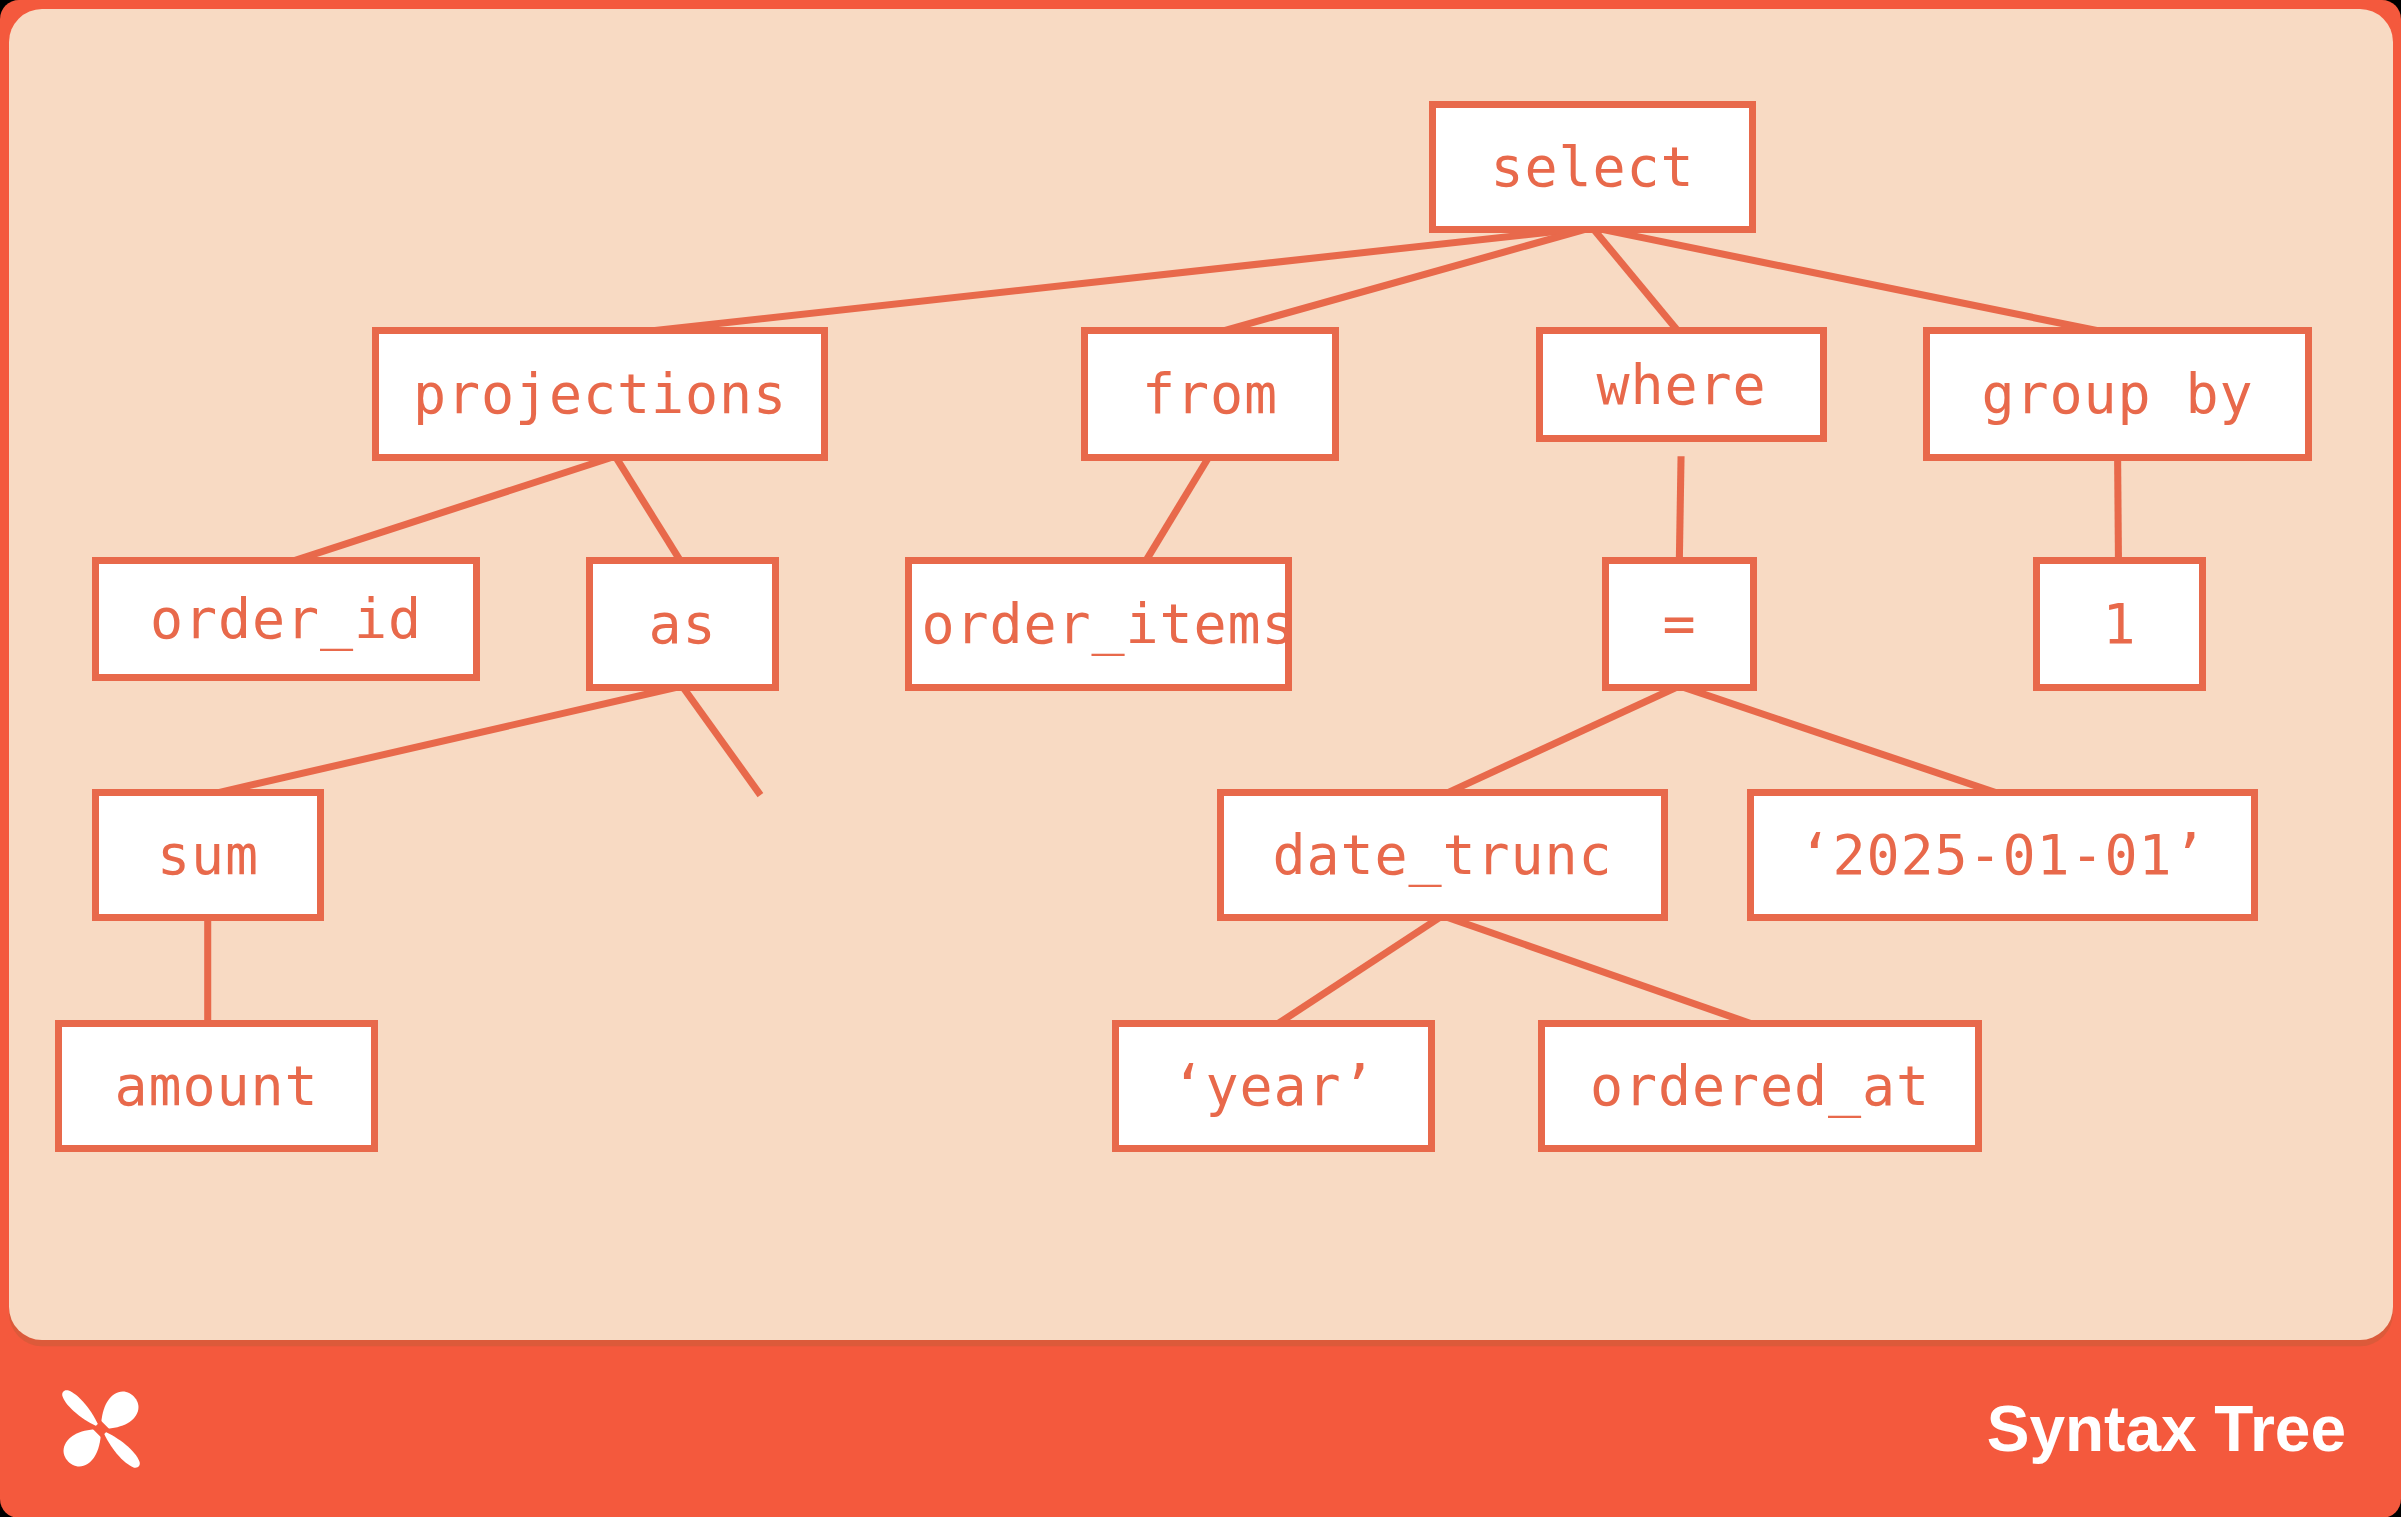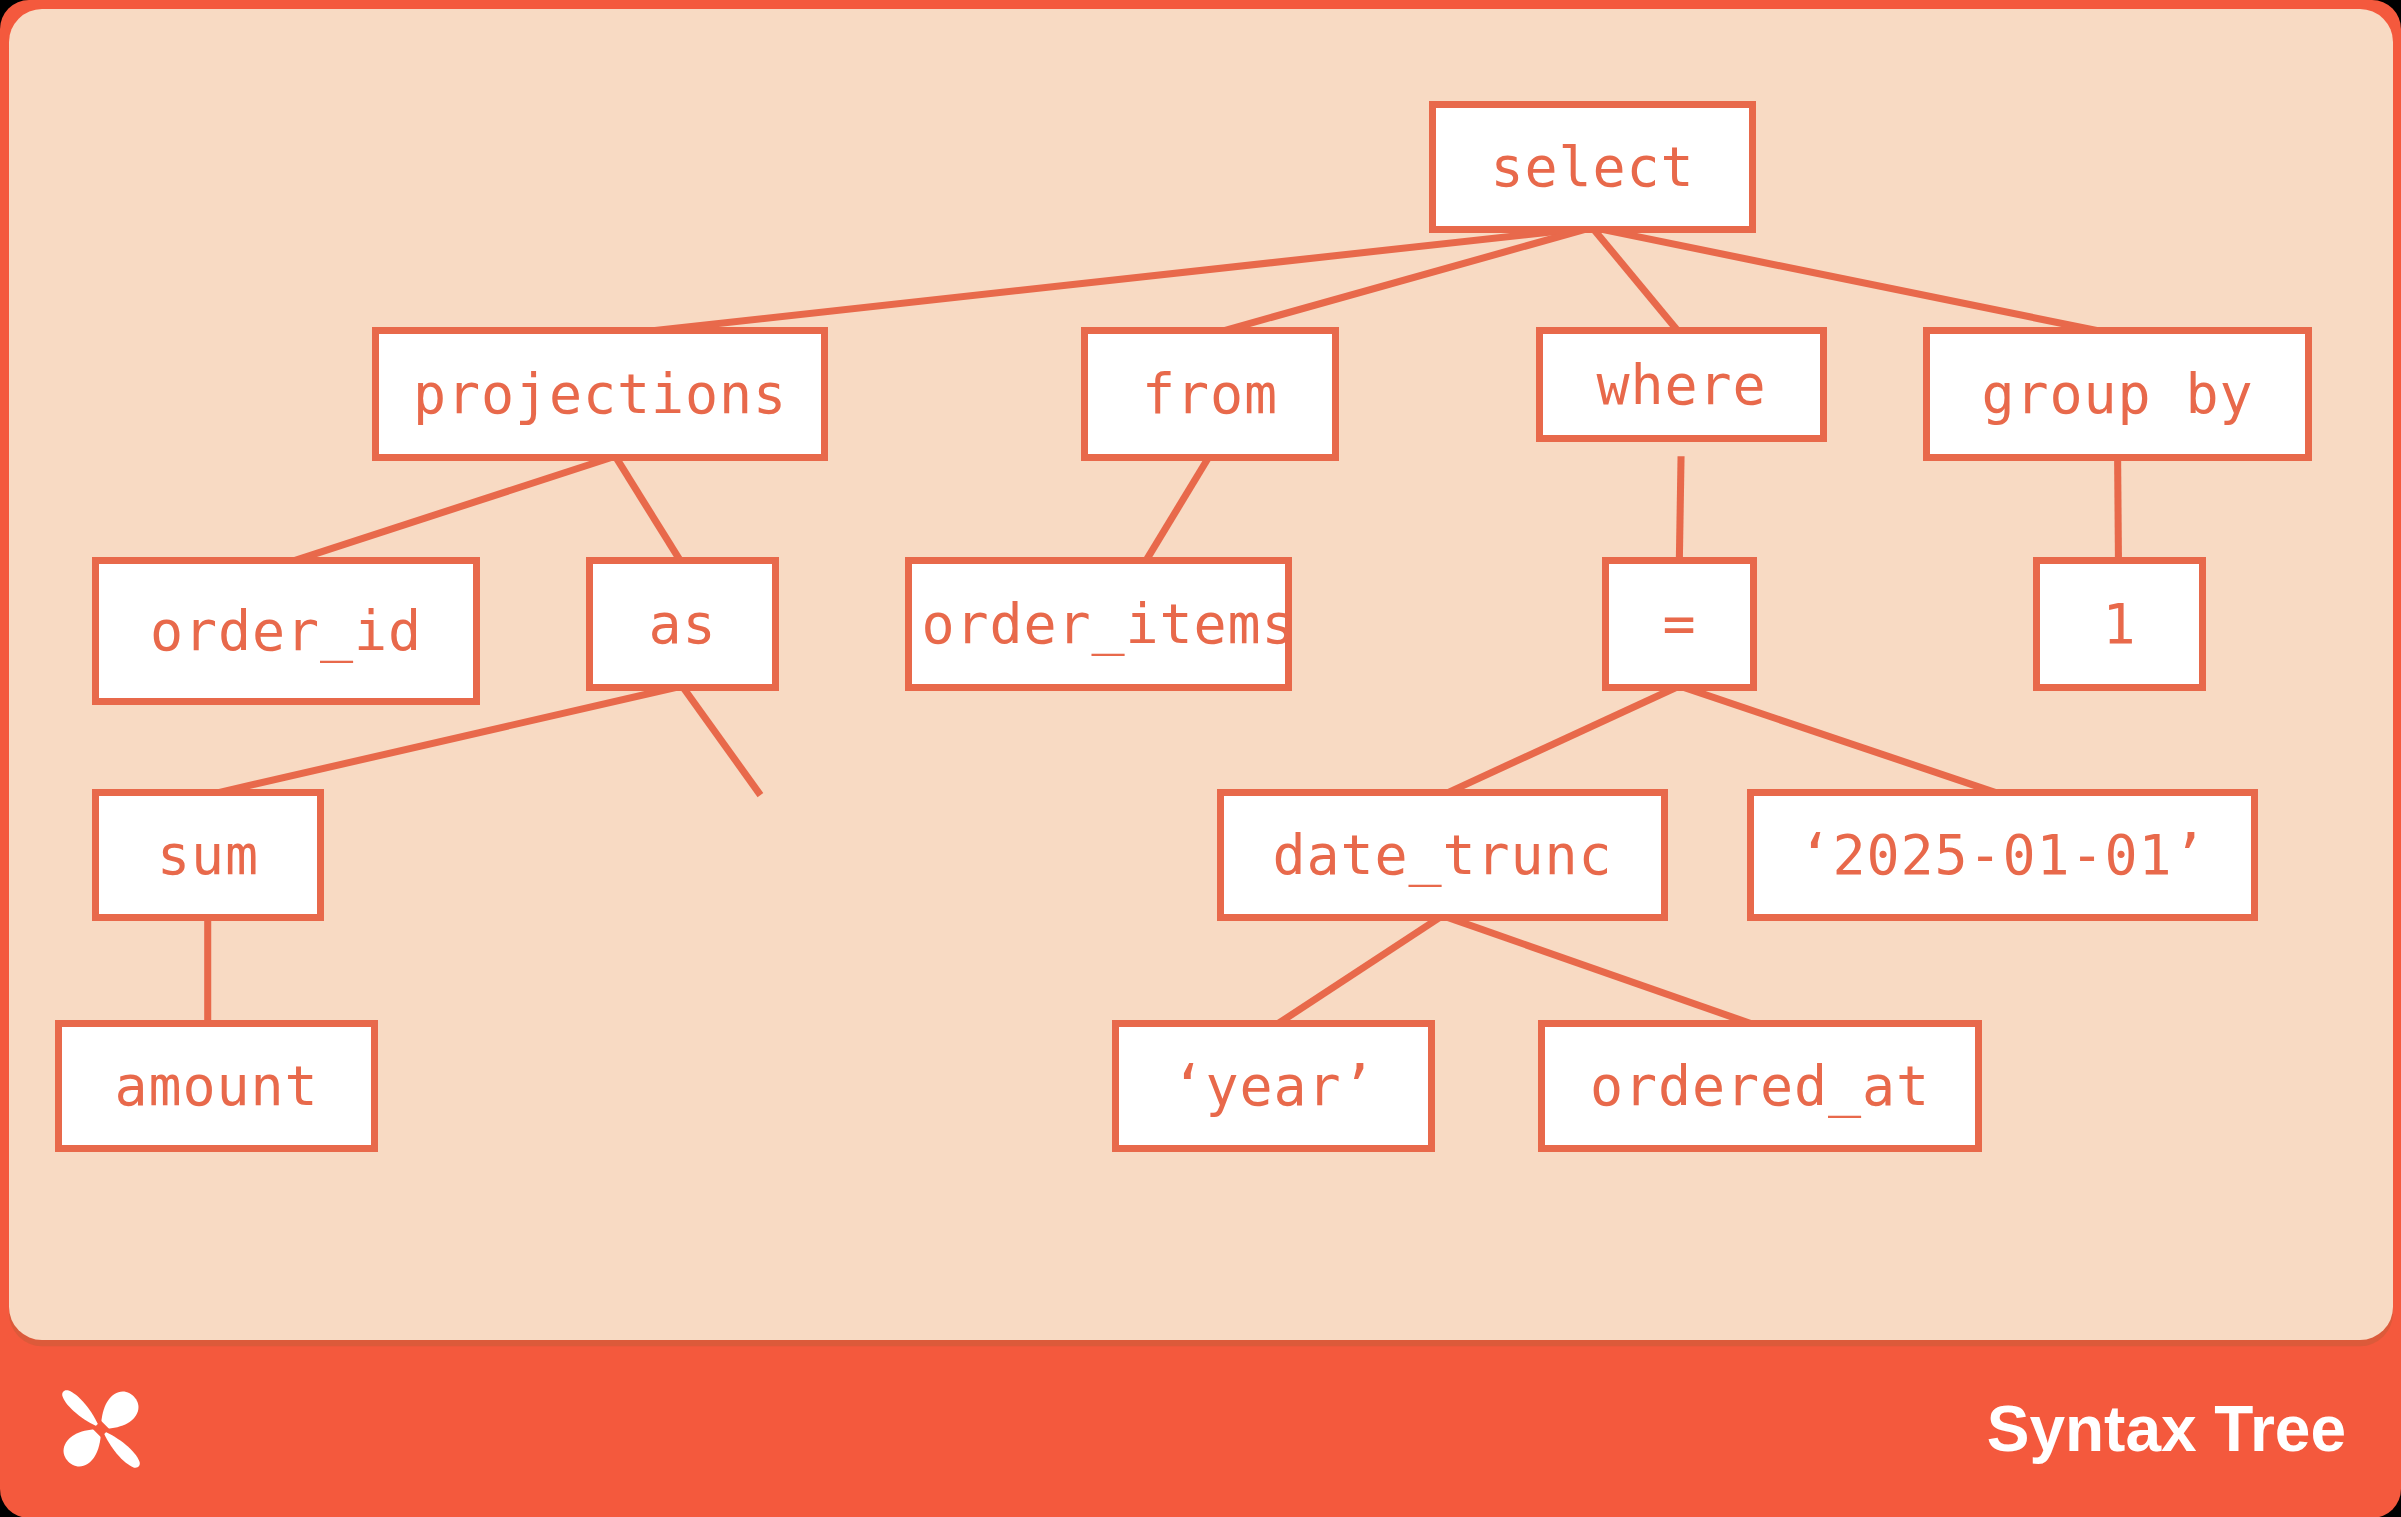--- a/index.html
+++ b/index.html
@@ -1,33 +1,33 @@
 <!DOCTYPE html>
 <html style="font-size:14px"><head>
 <meta charset="utf-8">
 <style>
   html,body{margin:0;padding:0;background:#000;}
   body{width:2401px;height:1518px;position:relative;overflow:hidden;
        font-family:"DejaVu Sans Mono","Liberation Mono",monospace;}
-  .frame{position:absolute;inset:0;background:#f4593d;border-radius:29px;}
+  .frame{position:absolute;inset:0;background:#f4593d;border-radius:19px;}
   .panel{position:absolute;left:8.8px;top:8.8px;width:2384px;height:1331px;
          background:#f8dac3;border-radius:33px;
          box-shadow:0 6.2px 0 0 rgba(190,90,55,.45);}
   .edges{position:absolute;left:0;top:0;width:2401px;height:1518px;}
   .node{position:absolute;box-sizing:border-box;background:#ffffff;
         border:7px solid #e8694b;color:#e8694b;font-size:55px;
         display:flex;align-items:center;justify-content:center;
         white-space:nowrap;letter-spacing:0.9px;}
   
   .n-select{left:1429px;top:101px;width:327px;height:132px;}
   .n-projections{left:372px;top:327px;width:456px;height:134px;}
   .n-from{left:1081px;top:327px;width:258px;height:134px;}
   .n-where{left:1536px;top:327px;width:291px;height:115px;}
   .n-group-by{left:1923px;top:327px;width:389px;height:134px;text-align:right;}
-  .n-order-id{left:92px;top:557px;width:388px;height:148px;}
+  .n-order-id{left:92px;top:557px;width:388px;height:124px;}
   .n-as{left:586px;top:557px;width:193px;height:134px;text-align:right;}
   .n-order-items{left:905px;top:557px;width:387px;height:134px;padding-left:20px;}
   .n-eq{left:1602px;top:557px;width:155px;height:134px;}
   .n-one{left:2033px;top:557px;width:173px;height:134px;}
   .n-sum{left:92px;top:789px;width:232px;height:132px;}
   .n-total-order-amount{left:408px;top:789px;width:706px;height:132px;}
   .n-date-trunc{left:1217px;top:789px;width:451px;height:132px;}
   .n-date-literal{left:1747px;top:789px;width:511px;height:132px;}
   .n-amount{left:55px;top:1020px;width:323px;height:132px;}
   .n-year-literal{left:1112px;top:1020px;width:323px;height:132px;}

